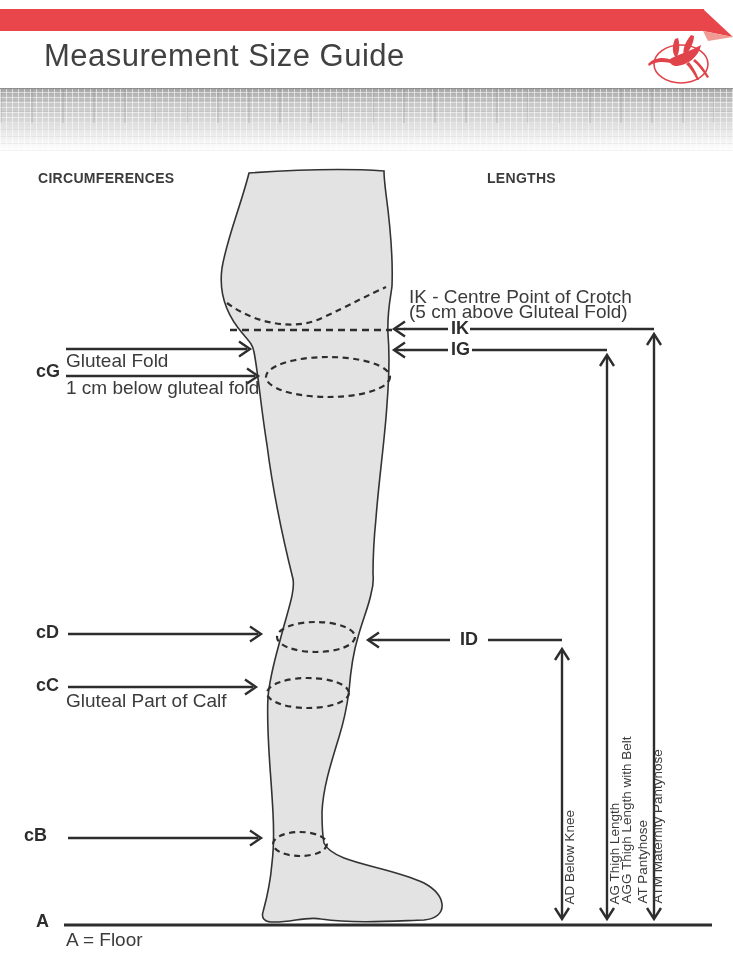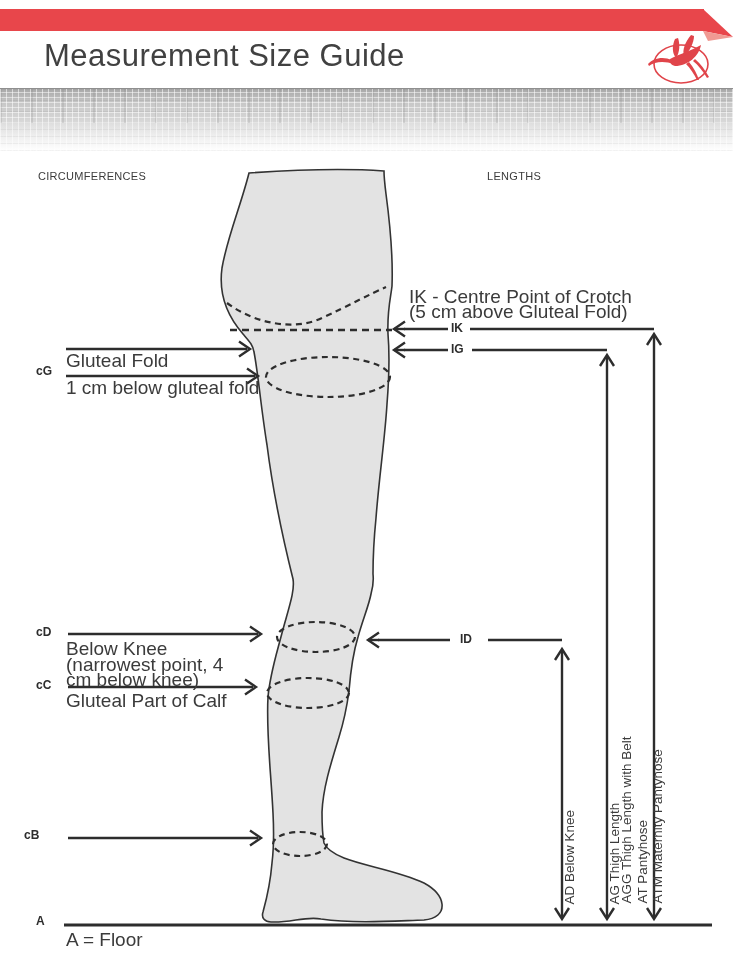--- a/index.html
+++ b/index.html
@@ -26,25 +26,25 @@
   }
   #band2{
     top:123px;height:28px;
     background:
       repeating-linear-gradient(90deg, rgba(255,255,255,.5) 0 1px, rgba(255,255,255,0) 1px 6px),
       repeating-linear-gradient(0deg, rgba(150,150,150,.12) 0 1px, rgba(150,150,150,0) 1px 7px),
       linear-gradient(180deg,#dedede 0,#f1f1f1 55%,#ffffff 100%);
   }
   .diagram{position:absolute;left:0;top:0;}
   .heading{
-    position:absolute;font-size:11px;font-weight:normal;color:#3b3b3b;letter-spacing:0.3px;
+    position:absolute;font-size:14px;font-weight:bold;color:#3b3b3b;letter-spacing:0.3px;
     white-space:nowrap;
   }
   .code{
-    position:absolute;font-size:12px;font-weight:bold;color:#2d2d2d;white-space:nowrap;
+    position:absolute;font-size:18px;font-weight:bold;color:#2d2d2d;white-space:nowrap;
     line-height:17px;
   }
   .lbl{
     position:absolute;font-size:19px;color:#3b3b3b;line-height:15.5px;white-space:normal;
   }
   .nowrap{white-space:nowrap;}
   .vlabel{
     position:absolute;font-size:13.5px;color:#3b3b3b;line-height:15.5px;white-space:nowrap;
     transform:rotate(-90deg);transform-origin:0 100%;
   }
@@ -182,21 +182,20 @@
   </svg>
 
   <div class="heading" style="left:38px;top:170px">CIRCUMFERENCES</div>
   <div class="heading" style="left:487px;top:170px">LENGTHS</div>
 
   <div class="code" style="left:36px;top:363px">cG</div>
   <div class="lbl nowrap" style="left:66px;top:353px">Gluteal Fold</div>
   <div class="lbl nowrap" style="left:66px;top:380px">1 cm below gluteal fold</div>
 
   <div class="code" style="left:36px;top:624px">cD</div>
-  <div class="lbl" style="left:66px;top:641px;width:168px">Below Knee (narrowest point, 4 cm below knee)</div>
 
   <div class="code" style="left:36px;top:677px">cC</div>
   <div class="lbl nowrap" style="left:66px;top:693px">Gluteal Part of Calf</div>
 
   <div class="code" style="left:24px;top:827px">cB</div>
 
   <div class="code" style="left:36px;top:913px">A</div>
   <div class="lbl nowrap" style="left:66px;top:932px">A = Floor</div>
 
   <div class="lbl nowrap" style="left:409px;top:289px">IK - Centre Point of Crotch</div>

